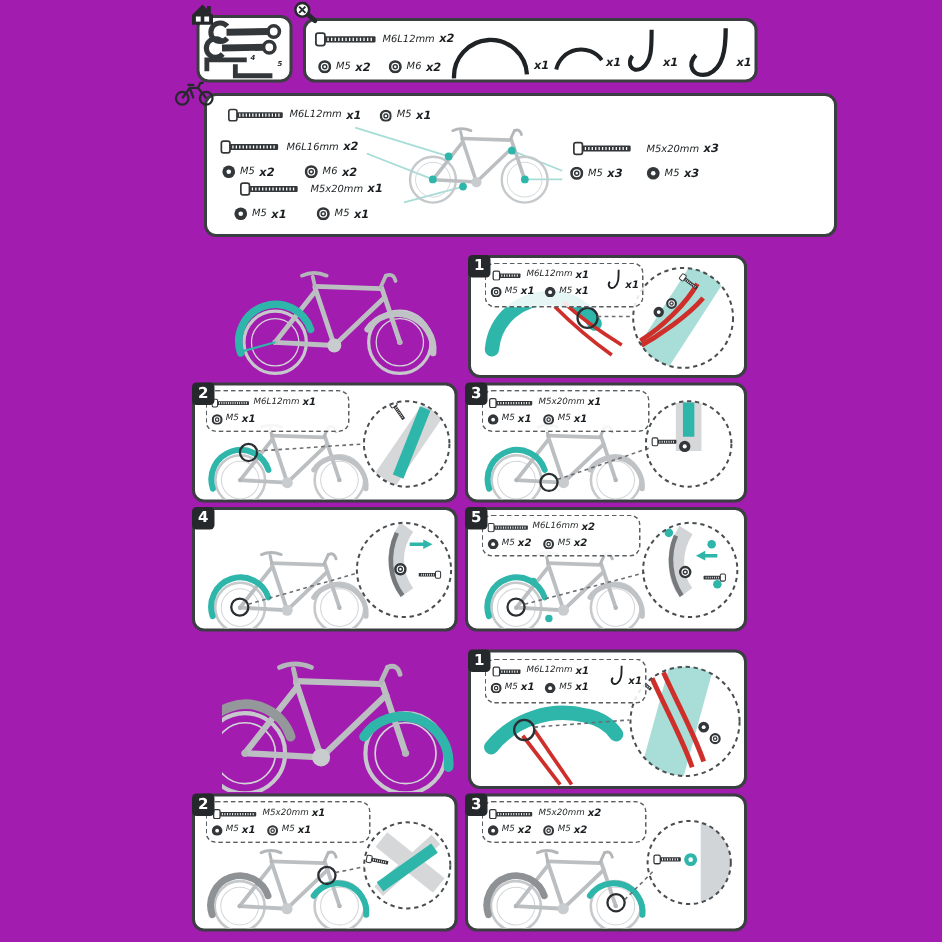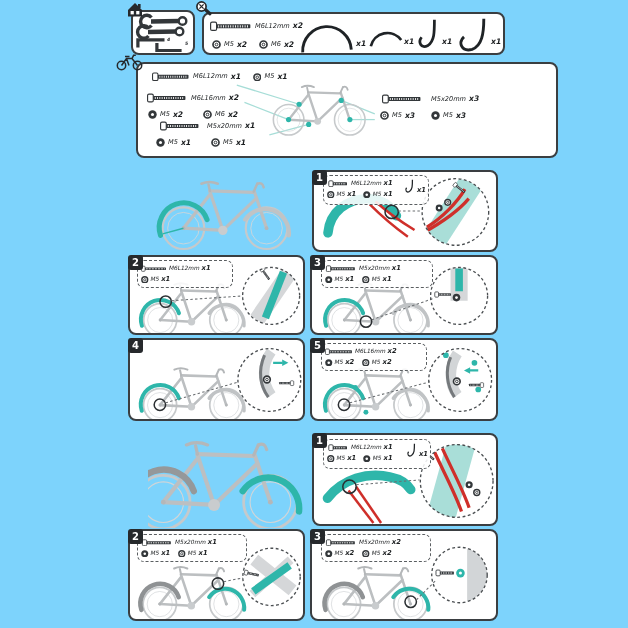--- a/index.html
+++ b/index.html
@@ -1,17 +1,17 @@
 <!DOCTYPE html>
 <html><head>
 <meta charset="utf-8">
 <style>
   *{margin:0;padding:0;box-sizing:border-box}
   html,body{width:628px;height:628px;background:#fff;font-family:"DejaVu Sans",sans-serif;overflow:hidden}
-  #stage{position:absolute;inset:0;width:628px;height:628px;background:#7dd3fc}
+  #stage{position:absolute;inset:0;width:628px;height:628px;background:#a21caf}
   .box{position:absolute;border:2px solid #3a3e41;border-radius:8px;background:#fff}
   .noborder{position:absolute}
   .badge{position:absolute;left:-2px;top:-2px;width:15px;height:15px;background:#26292c;border-radius:3px;color:#fff;
          font:bold 10px/15px "DejaVu Sans",sans-serif;text-align:center;z-index:5}
   .inset{position:absolute;border:1.4px dashed #5a5e61;border-radius:7px;background:rgba(255,255,255,.88);z-index:4;padding:2px 3px}
   .irow{display:flex;align-items:center;gap:2px;height:11px}
   .plab{font:italic 5.8px/1 "DejaVu Sans",sans-serif;color:#1c1f21;white-space:nowrap}
   .pqty{font:italic bold 6.8px/1 "DejaVu Sans",sans-serif;color:#1c1f21;white-space:nowrap}
   .hlab{font:italic 6.6px/1 "DejaVu Sans",sans-serif;color:#1c1f21;white-space:nowrap}
   .hqty{font:italic bold 7.6px/1 "DejaVu Sans",sans-serif;color:#1c1f21;white-space:nowrap}

